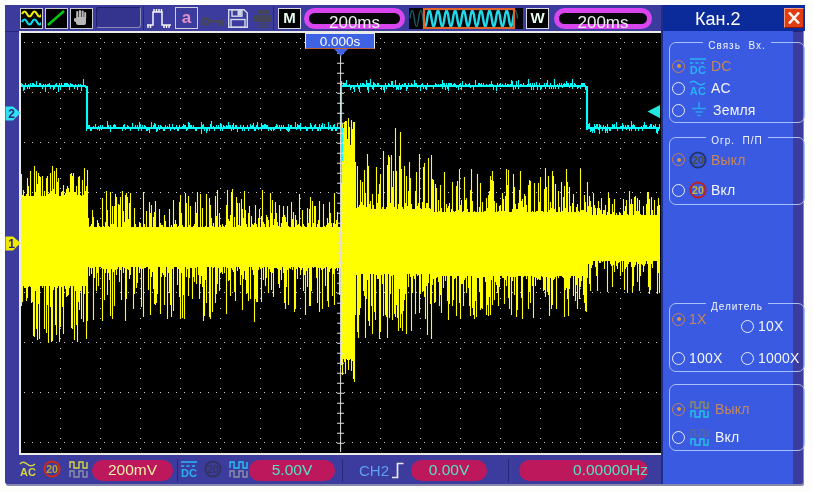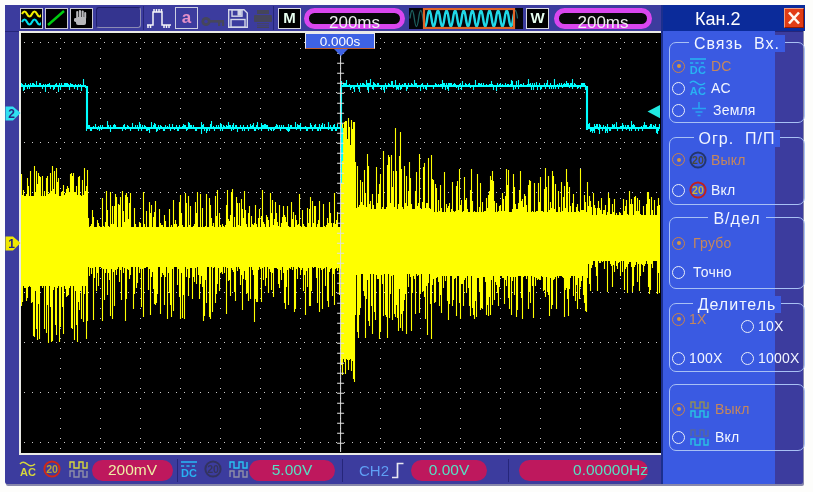--- a/index.html
+++ b/index.html
@@ -4,21 +4,21 @@
 html,body { width:813px; height:492px; background:#fdfdfb; font-family:"Liberation Sans",sans-serif; overflow:hidden; }
 #win { position:absolute; left:5px; top:5px; width:798px; height:479px; background:#3c3c9e; border-radius:2px; box-shadow: 1px 2px 0 #8888aa;}
 .abs { position:absolute; }
 .tbico { position:absolute; top:3px; width:23px; height:21px; background:#000; border:1.5px solid #c9c9d4; }
 .pill { position:absolute; top:2.5px; height:21px; background:#060608; border-radius:10.5px; color:#eee; font-size:17px; text-align:center; line-height:20px; border:5px solid #d946ef;}
 .bpill { position:absolute; top:3px; height:21px; background:#be185d; border-radius:10.5px; font-size:15.5px; text-align:center; line-height:20px; }
 .btnMW { position:absolute; top:3px; width:23px; height:21px; background:#000; border:1.5px solid #d8d8e0; color:#e8fff0; font-weight:bold; font-size:15px; text-align:center; line-height:18px; }
 .rad { position:relative; display:inline-block; width:13px; height:13px; border:1.3px solid #e9eef9; border-radius:50%; }
 .sbox { position:absolute; left:6px; width:136px; border:1px solid #a8c0f4; border-radius:7px; }
 .shead { position:absolute; top:-8px; left:0; right:0; text-align:center; pointer-events:none; }
-.shead span { background:#3a5ae2; padding:0 5px; color:#f2f6ff; font-size:16px; letter-spacing:1px; }
+.shead span { background:#3a5ae2; padding:0 5px; color:#f2f6ff; font-size:10px; letter-spacing:1px; }
 .prow { position:absolute; left:2px; display:flex; align-items:center; gap:4px; color:#f2f6ff; font-size:14px; letter-spacing:0.2px; white-space:nowrap; }
 .sel { color:#c5875c; }
 </style></head>
 <body>
 <div id="win">
 
   <div class="abs" style="left:0;top:0;width:798px;height:27px;background:#3c3c9e;border-bottom:1px solid #26267a"></div>
 
   <div class="tbico" style="left:15px;">
     <svg width="20" height="18">
@@ -177,21 +177,21 @@
     <div class="abs" style="left:336.5px;top:2px;width:1px;height:23px;background:#26267a"></div>
     <div class="abs" style="left:354px;top:5px;color:#5f9ff5;font-size:15px;">CH2</div>
     <svg class="abs" style="left:385px;top:3px" width="18" height="20">
         <path d="M2 17.5 H7.5 V3.5 H13.5" stroke="#e8e8f0" stroke-width="1.7" fill="none"></path>
       </svg>
     <div class="bpill" style="left:406px;width:76px;color:#55e0c5;">0.00V</div>
     <div class="abs" style="left:502.5px;top:2px;width:1px;height:23px;background:#26267a"></div>
     <div class="bpill" style="left:514px;width:129px;color:#55e0c5;text-align:right;">0.00000Hz</div>
   </div>
 
-  <div class="abs" style="left:656px;top:0;width:114px;height:479px;background:#3a5ae2;border-left:2px solid #1c2f8e;">
+  <div class="abs" style="left:656px;top:0;width:132px;height:479px;background:#3a5ae2;border-left:2px solid #1c2f8e;">
     <div class="abs" style="left:0;top:0;width:142px;height:26px;background:#0b2b9a;color:#fff;font-size:18px;text-align:left;">
         <span style="position:absolute;left:32px;top:4px;">Кан.2</span>
       </div>
     <div class="abs" style="left:121px;top:3px;width:20px;height:20px;background:#e23c14;border:1px solid #f0a080;border-bottom-color:#901800;border-right-color:#901800;"><svg width="18" height="18">
           <path d="M4 3.5 L14 14.5 M14 3.5 L4 14.5" stroke="#fff7ee" stroke-width="2.6"></path>
         </svg></div>
 
     <div class="sbox" style="top:37px;height:81px;">
       <div class="shead"><span>Связь&nbsp; Вх.</span></div>
       <div class="prow" style="top:14px;">
@@ -237,33 +237,20 @@
       <div class="prow" style="top:43px;">
           <span class="rad"></span>
           <svg width="18" height="18" viewBox="0 0 18 18" style="opacity:1.0">
             <circle cx="9" cy="9" r="7.6" stroke="#c02020" stroke-width="2" fill="none"></circle>
             <text x="9" y="13" font-size="10.5" font-weight="bold" fill="#c8b440" text-anchor="middle" font-family="Liberation Sans">20</text>
           </svg>
           <span>Вкл</span>
         </div>
     </div>
 
-    <div class="sbox" style="top:212px;height:72px;">
-      <div class="shead"><span>В/дел</span></div>
-      <div class="prow" style="top:17px;">
-          <span class="rad" style="border-color:#c8824a">
-            <span style="position:absolute;left:3.5px;top:3.5px;width:4px;height:4px;border-radius:50%;background:#d7973c"></span>
-          </span>
-          <span class="sel">&nbsp;Грубо</span>
-        </div>
-      <div class="prow" style="top:46px;">
-          <span class="rad"></span>
-          <span>&nbsp;Точно</span>
-        </div>
-    </div>
 
     <div class="sbox" style="top:298px;height:69px;">
       <div class="shead"><span>Делитель</span></div>
       <div class="prow" style="top:7px;">
           <span class="rad" style="border-color:#c8824a">
             <span style="position:absolute;left:3.5px;top:3.5px;width:4px;height:4px;border-radius:50%;background:#d7973c"></span>
           </span>
           <span class="sel">1X</span>
         </div>
       <div class="prow" style="top:14px;left:71px;">

